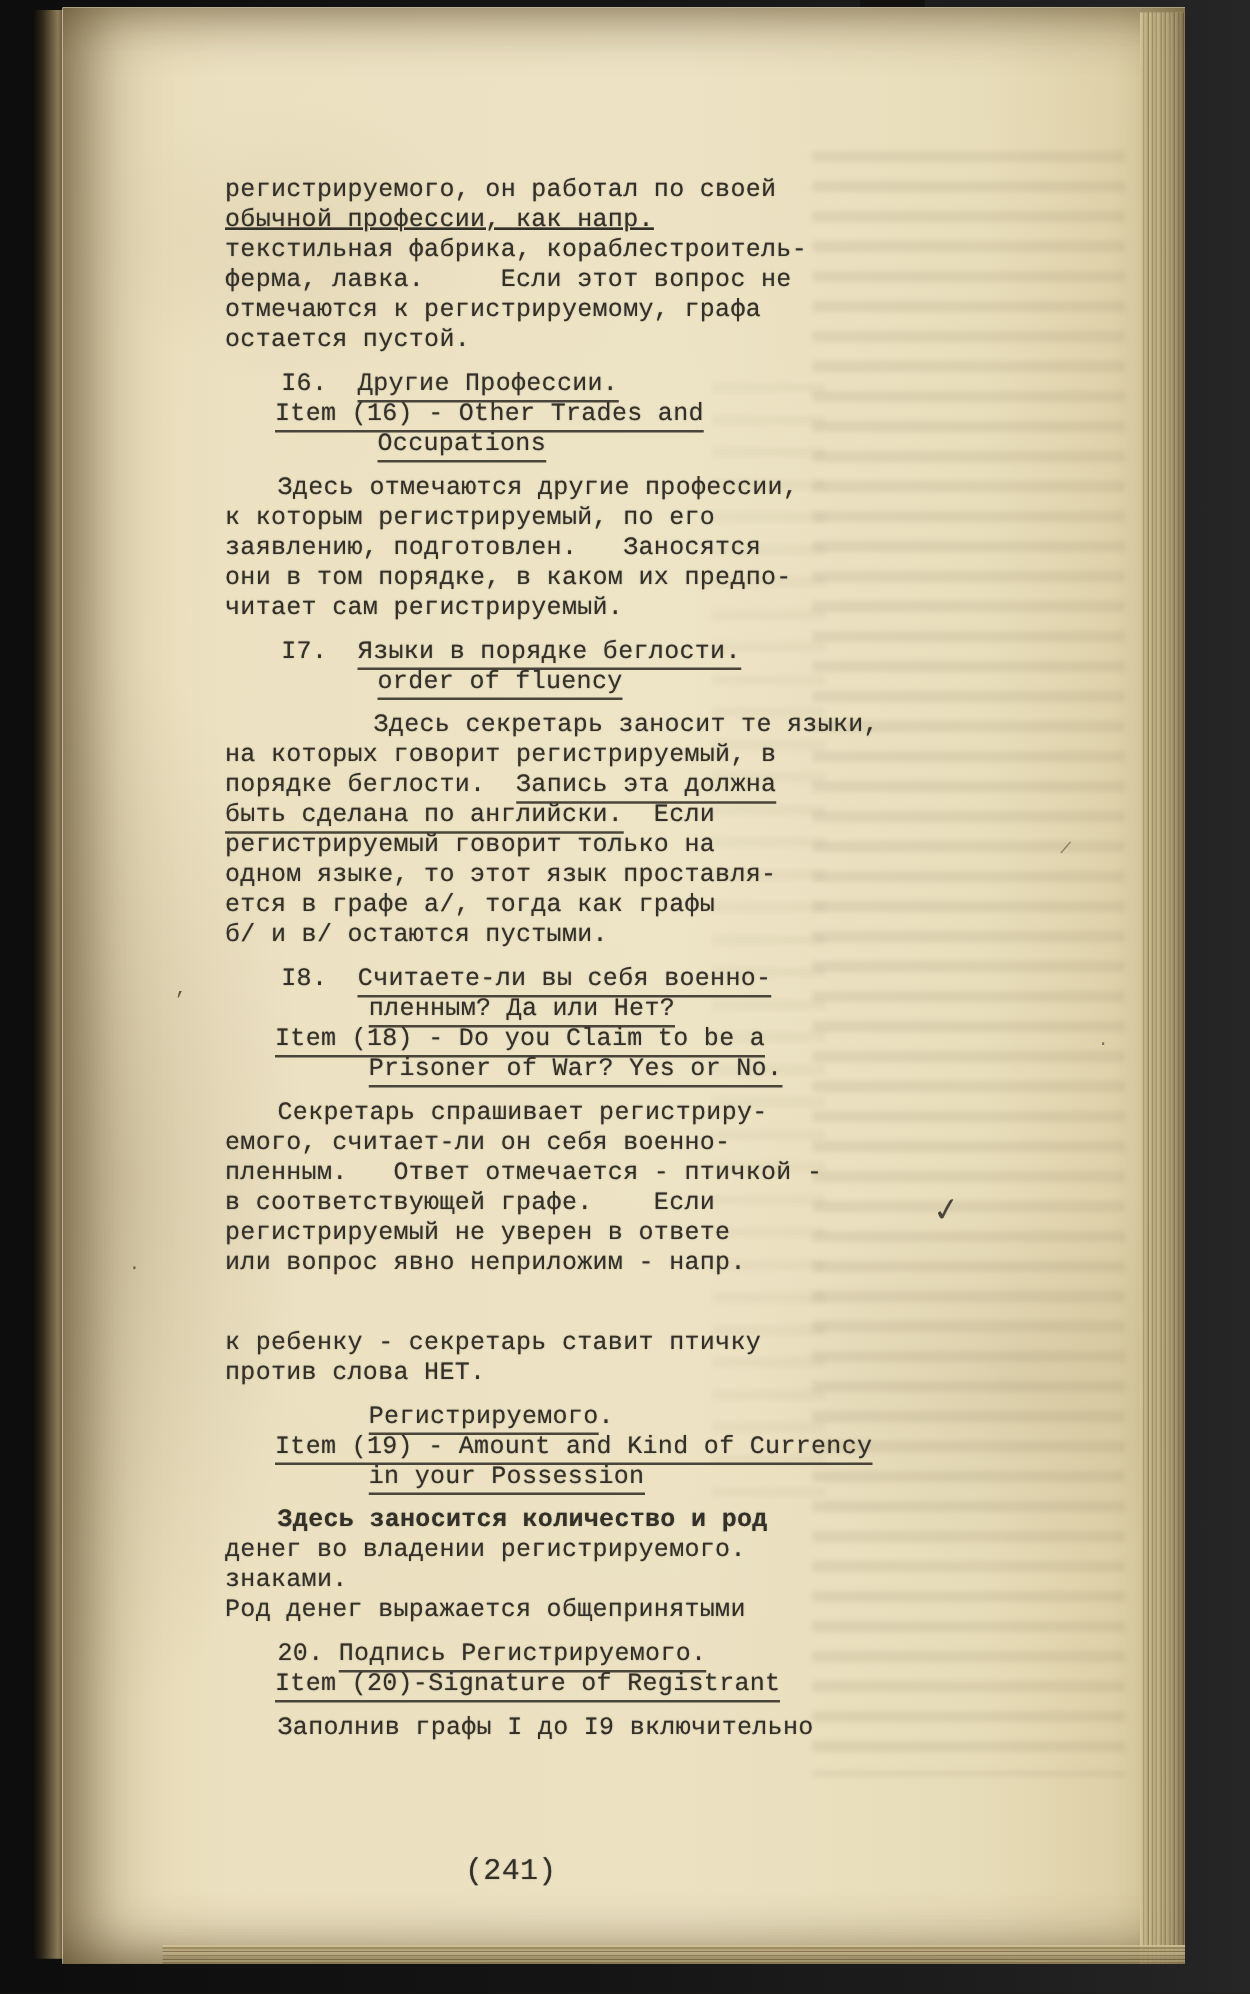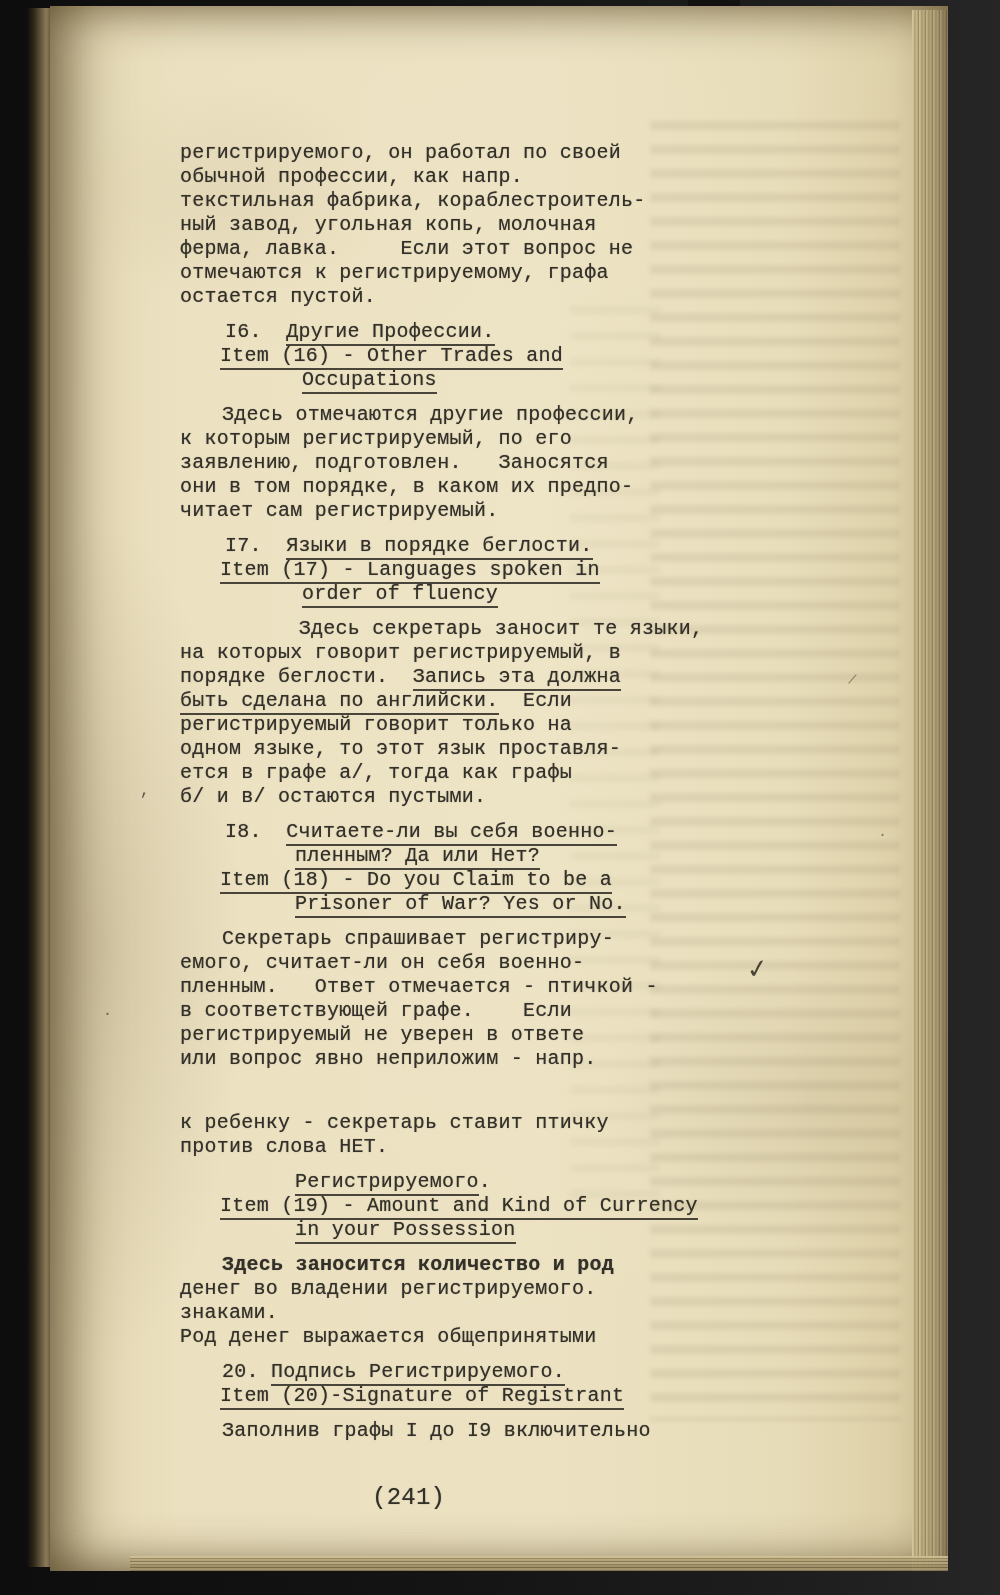--- a/index.html
+++ b/index.html
@@ -88,42 +88,40 @@
   <div class="gutter-stack"></div>
   <div class="top-notch"></div>
 
   <div class="page">
     <div class="bleed"></div>
     <div class="bleed2"></div>
 
     <div class="text-col">
         <div class="block">
           <div class="line" style="padding-left: 0px;"><span>регистрируемого, он работал по своей</span></div>
-          <div class="line" style="padding-left: 0px;"><span>обычной профессии, как напр.</span></div>
+          <div class="line" style="padding-left: 0px; text-decoration: underline;"><span>обычной профессии, как напр.</span></div>
           <div class="line" style="padding-left: 0px;"><span>текстильная фабрика, кораблестроитель-</span></div>
-          <div class="line" style="padding-left: 0px;"><span>ный завод, угольная копь, молочная</span></div>
           <div class="line" style="padding-left: 0px;"><span>ферма, лавка.     Если этот вопрос не</span></div>
           <div class="line" style="padding-left: 0px;"><span>отмечаются к регистрируемому, графа</span></div>
           <div class="line" style="padding-left: 0px;"><span>остается пустой.</span></div>
         </div>
         <div class="block">
           <div class="line" style="padding-left: 45px;"><span>I6.  </span><span class="u">Другие Профессии.</span></div>
           <div class="line" style="padding-left: 40px;"><span class="u">Item (16) - Other Trades and</span></div>
           <div class="line" style="padding-left: 122px;"><span class="u">Occupations</span></div>
         </div>
         <div class="block">
           <div class="line" style="padding-left: 42px;"><span>Здесь отмечаются другие профессии,</span></div>
           <div class="line" style="padding-left: 0px;"><span>к которым регистрируемый, по его</span></div>
           <div class="line" style="padding-left: 0px;"><span>заявлению, подготовлен.   Заносятся</span></div>
           <div class="line" style="padding-left: 0px;"><span>они в том порядке, в каком их предпо-</span></div>
           <div class="line" style="padding-left: 0px;"><span>читает сам регистрируемый.</span></div>
         </div>
         <div class="block">
           <div class="line" style="padding-left: 45px;"><span>I7.  </span><span class="u">Языки в порядке беглости.</span></div>
-          <div class="line" style="padding-left: 40px;"><span class="u">Item (17) - Languages spoken in</span></div>
           <div class="line" style="padding-left: 122px;"><span class="u">order of fluency</span></div>
         </div>
         <div class="block">
           <div class="line" style="padding-left: 42px; text-align: center;"><span>Здесь секретарь заносит те языки,</span></div>
           <div class="line" style="padding-left: 0px;"><span>на которых говорит регистрируемый, в</span></div>
           <div class="line" style="padding-left: 0px;"><span>порядке беглости.  </span><span class="u">Запись эта должна</span></div>
           <div class="line" style="padding-left: 0px;"><span class="u">быть сделана по английски.</span><span>  Если</span></div>
           <div class="line" style="padding-left: 0px;"><span>регистрируемый говорит только на</span></div>
           <div class="line" style="padding-left: 0px;"><span>одном языке, то этот язык проставля-</span></div>
           <div class="line" style="padding-left: 0px;"><span>ется в графе а/, тогда как графы</span></div>

